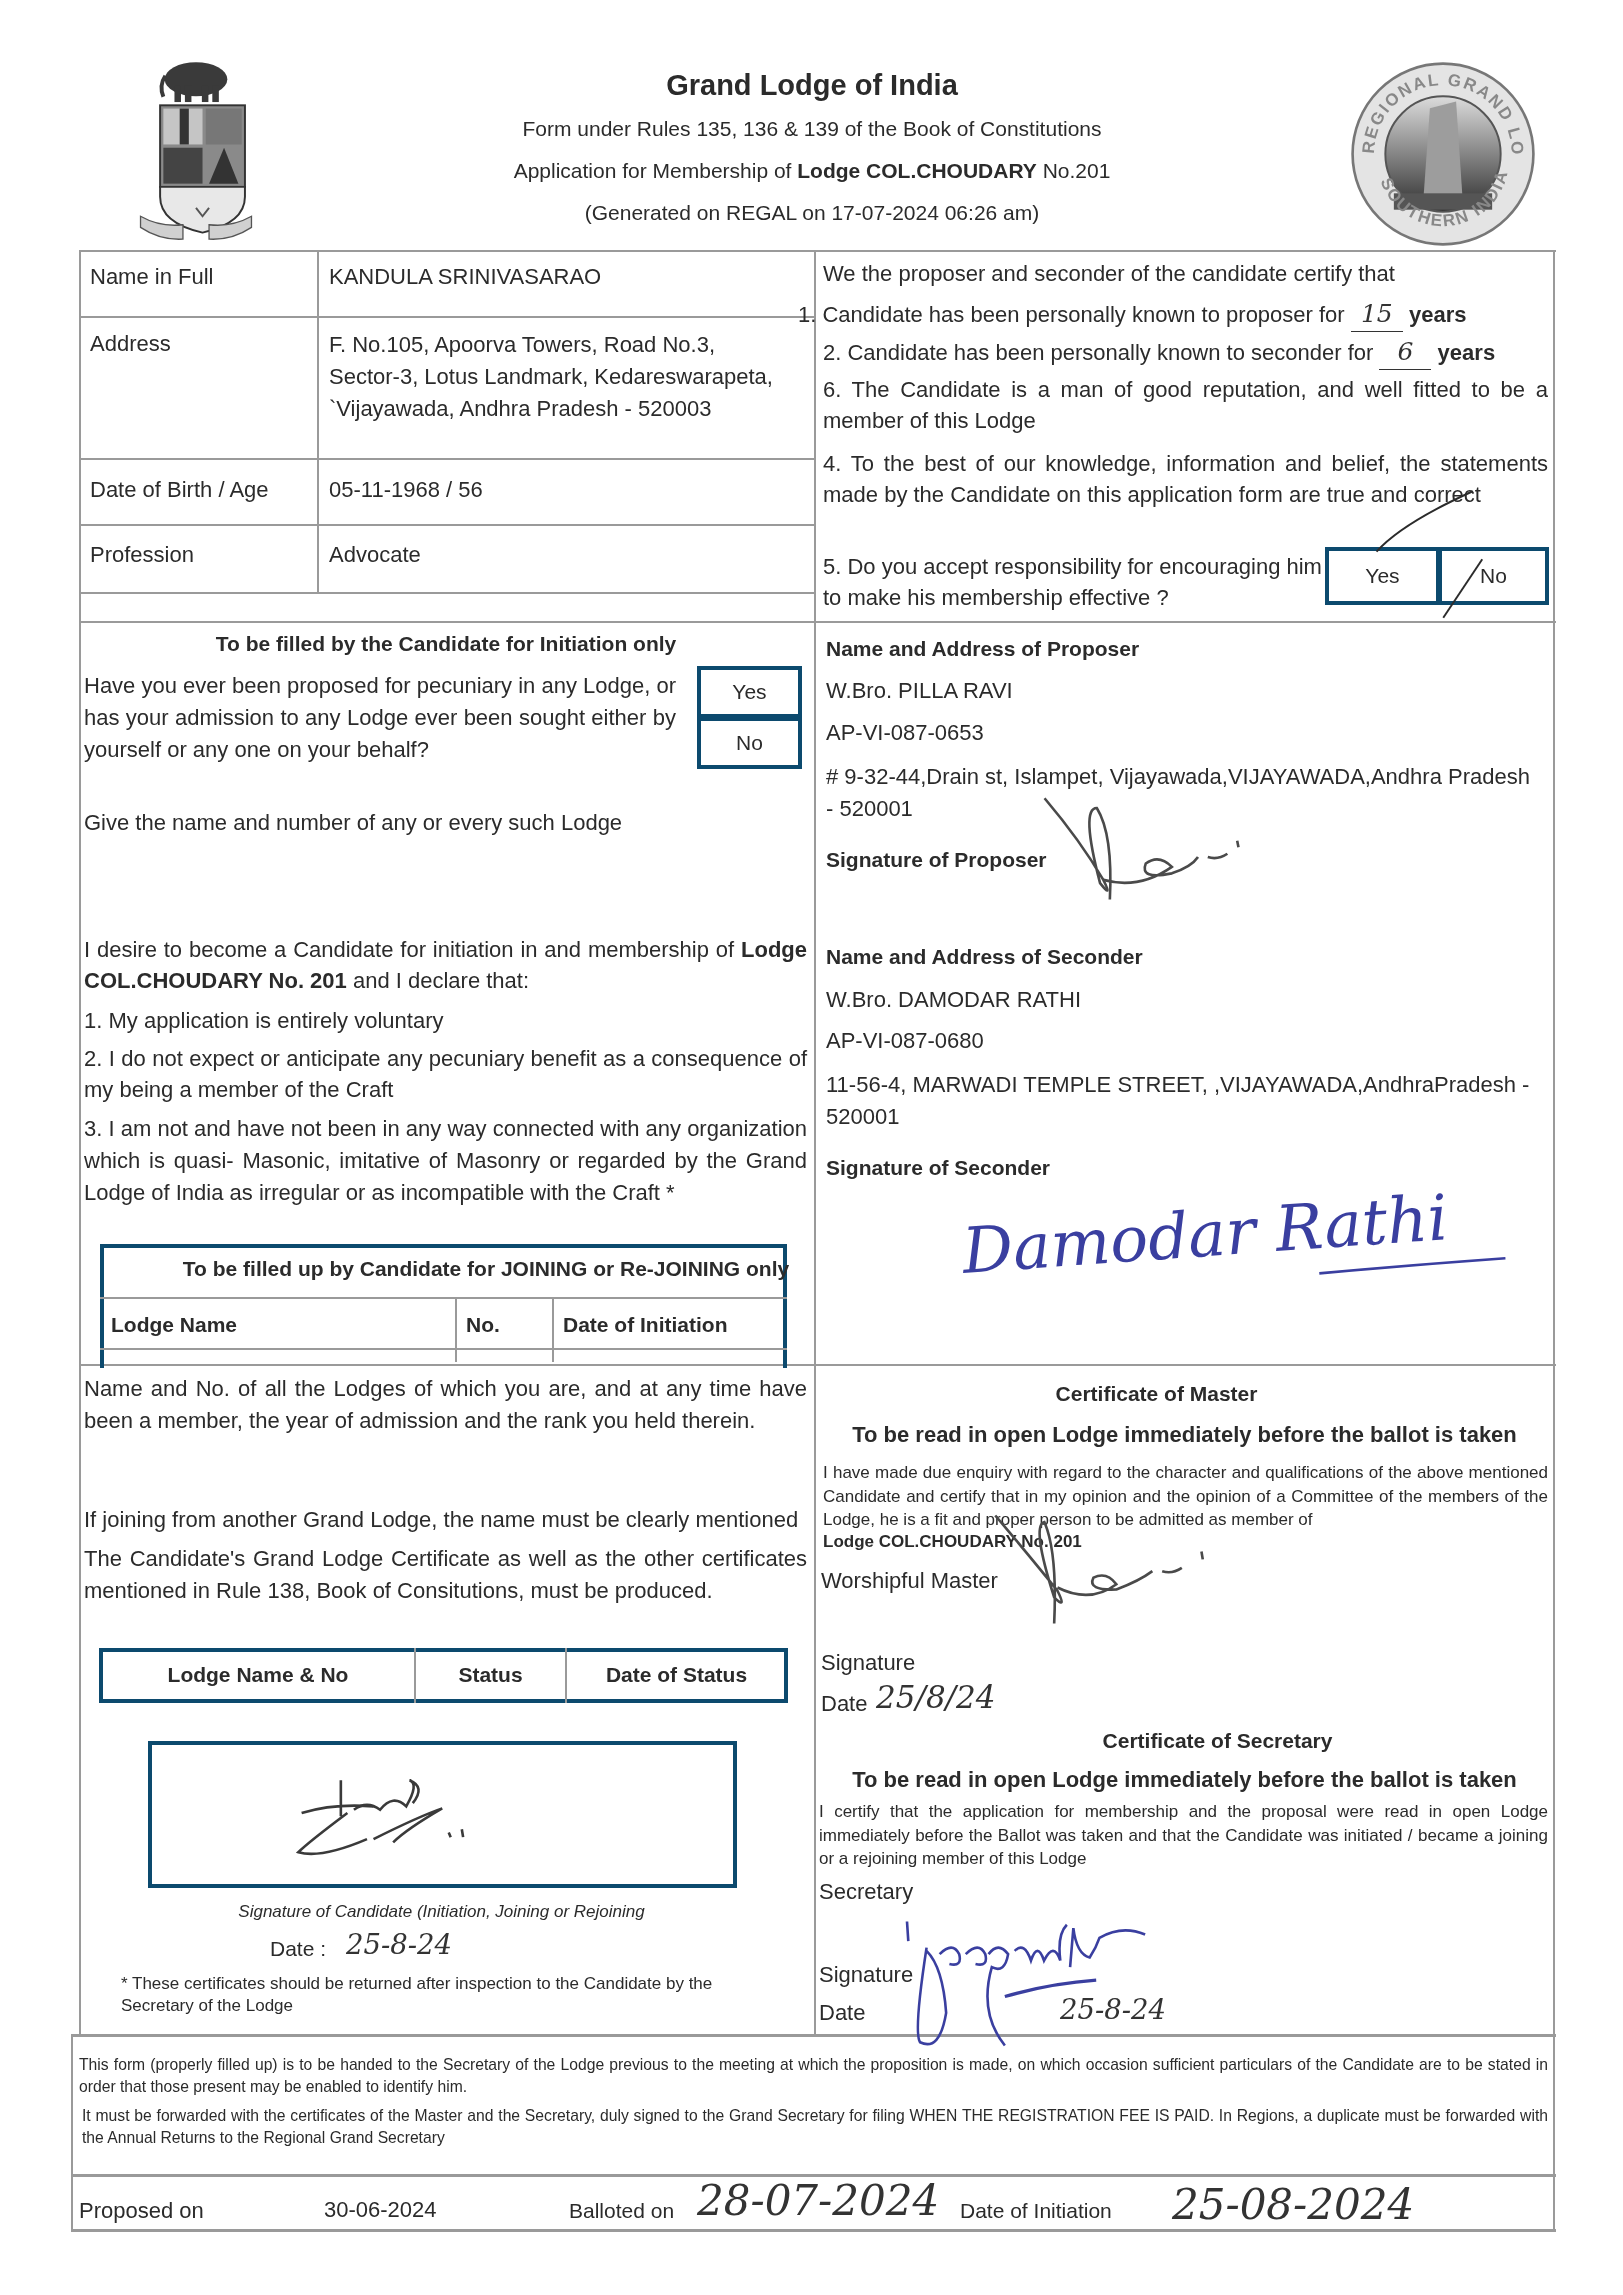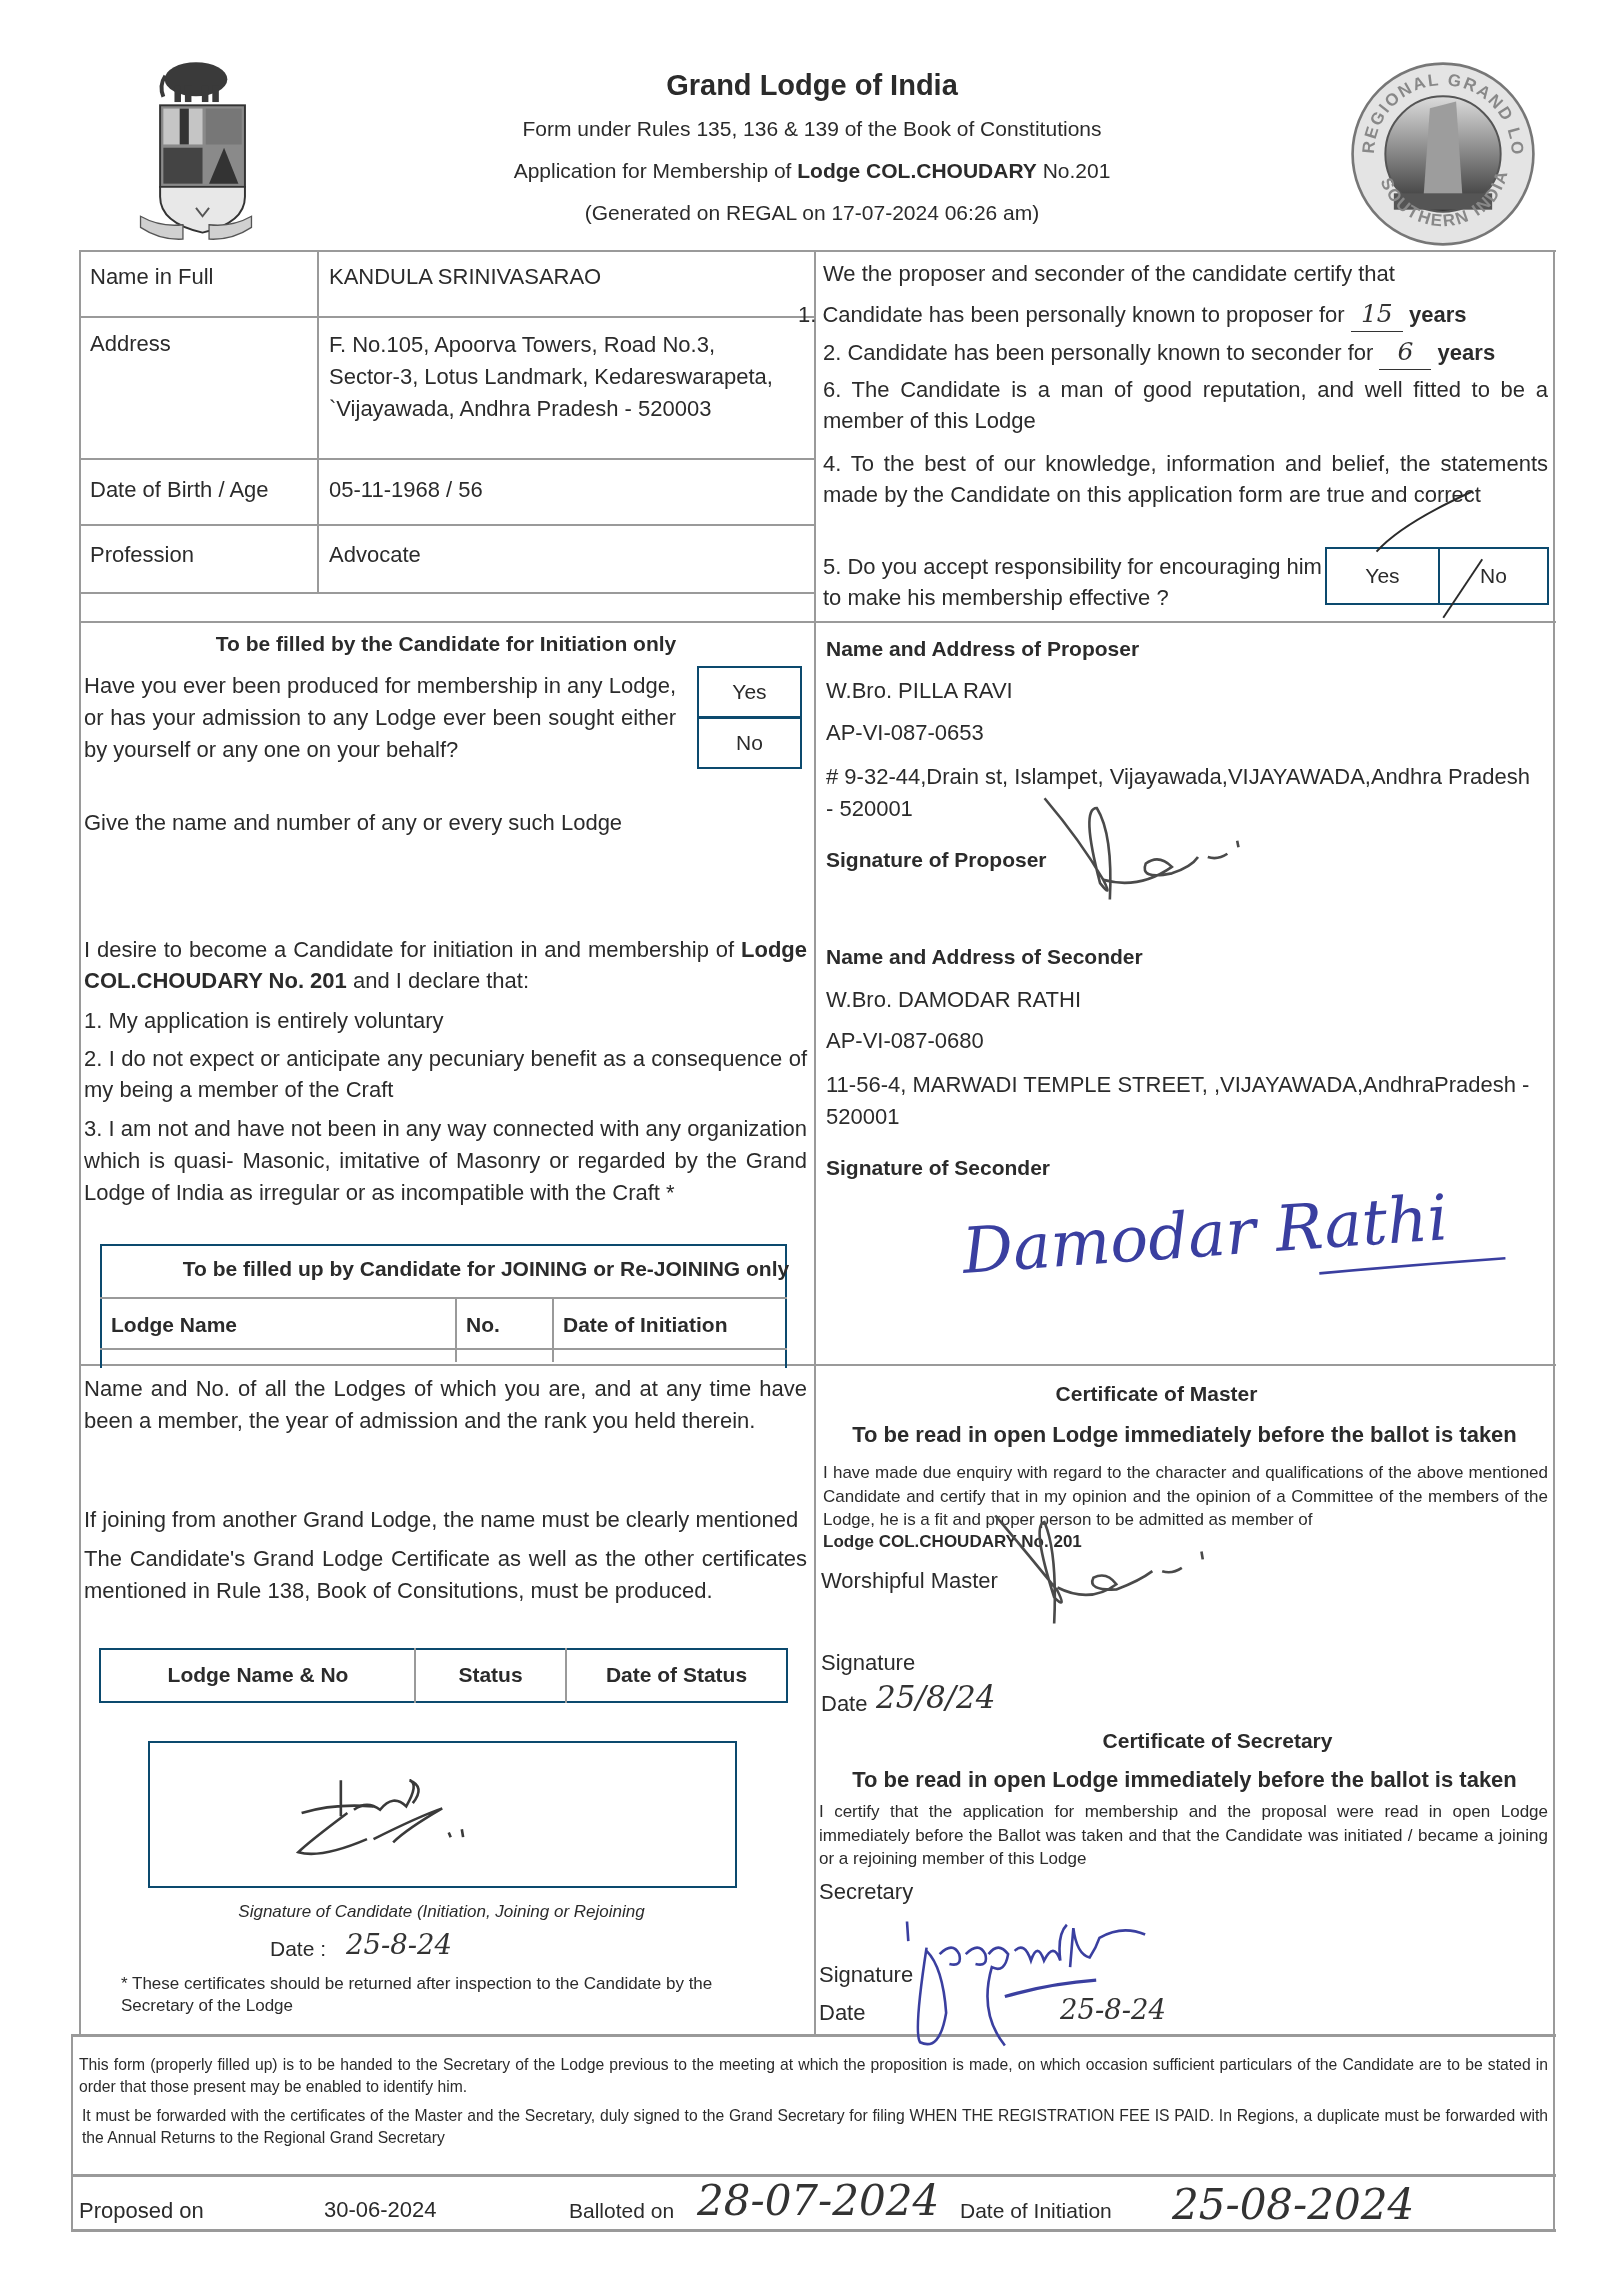--- a/index.html
+++ b/index.html
@@ -10,21 +10,21 @@
   .line-v { position: absolute; width: 2px; background: #9a9a9a; }
   .t34 { font-size: 22px; line-height: 1.35; }
   .t32 { font-size: 21px; line-height: 1.38; }
   .t26 { font-size: 17px; line-height: 1.4; }
   .t24 { font-size: 15.7px; line-height: 1.42; }
   .b { font-weight: bold; }
   .center { text-align: center; }
   .justify { text-align: justify; }
   .hand { font-family: "DejaVu Serif", serif; font-style: italic; color: #333; }
   .hand-blue { color: #3a3fa0; }
-  .box { position: absolute; border: 2px solid #0c4a6e; }
+  .box { position: absolute; border: 4px solid #0c4a6e; }
   svg.sig { position: absolute; overflow: visible; }
 </style>
 </head>
 <body>
 
 <div>
 
   <svg class="abs" style="left:134px;top:56px;width:124px;height:190px" viewBox="0 0 190 290">
     <g fill="#3a3a3a">
       <ellipse cx="95" cy="35" rx="48" ry="26"></ellipse>
@@ -141,21 +141,21 @@
   <svg class="sig" style="left:1375px;top:488px;width:111px;height:65px;" viewBox="0 0 170 100" width="111" height="65">
     <path d="M2 98 Q40 55 150 5" stroke="#2b2b2b" stroke-width="3" fill="none"></path>
   </svg>
   <svg class="sig" style="left:1440px;top:556px;width:52px;height:65px;" viewBox="0 0 80 100" width="52" height="65">
     <path d="M5 95 L65 5" stroke="#2b2b2b" stroke-width="3" fill="none"></path>
   </svg>
 </div>
 
 <div>
   <div class="abs t32 b center" style="left:81px;top:630px;width:730px;">To be filled by the Candidate for Initiation only</div>
-  <div class="abs t34 justify" style="left:84px;top:670px;width:592px;line-height:32px;">Have you ever been produced for membership in any Lodge, or has your admission to any Lodge ever been sought either by yourself or any one on your behalf?</div>
+  <div class="abs t34 justify" style="left:84px;top:670px;width:592px;line-height:32px;">Have you ever been proposed for pecuniary in any Lodge, or has your admission to any Lodge ever been sought either by yourself or any one on your behalf?</div>
   <div class="box" style="left:697px;top:666px;width:105px;height:52px;display:flex;align-items:center;justify-content:center;">
     <span class="t32">Yes</span>
   </div>
   <div class="box" style="left:697px;top:717px;width:105px;height:52px;display:flex;align-items:center;justify-content:center;">
     <span class="t32">No</span>
   </div>
   <div class="abs t34" style="left:84px;top:808px;">Give the name and number of any or every such Lodge</div>
 
   <div class="abs t34 justify" style="left:84px;top:934px;width:723px;line-height:31px;">
     <span>I desire to become a Candidate for initiation in and membership of </span><span class="b">Lodge COL.CHOUDARY No. 201</span><span> and I declare that:</span>

